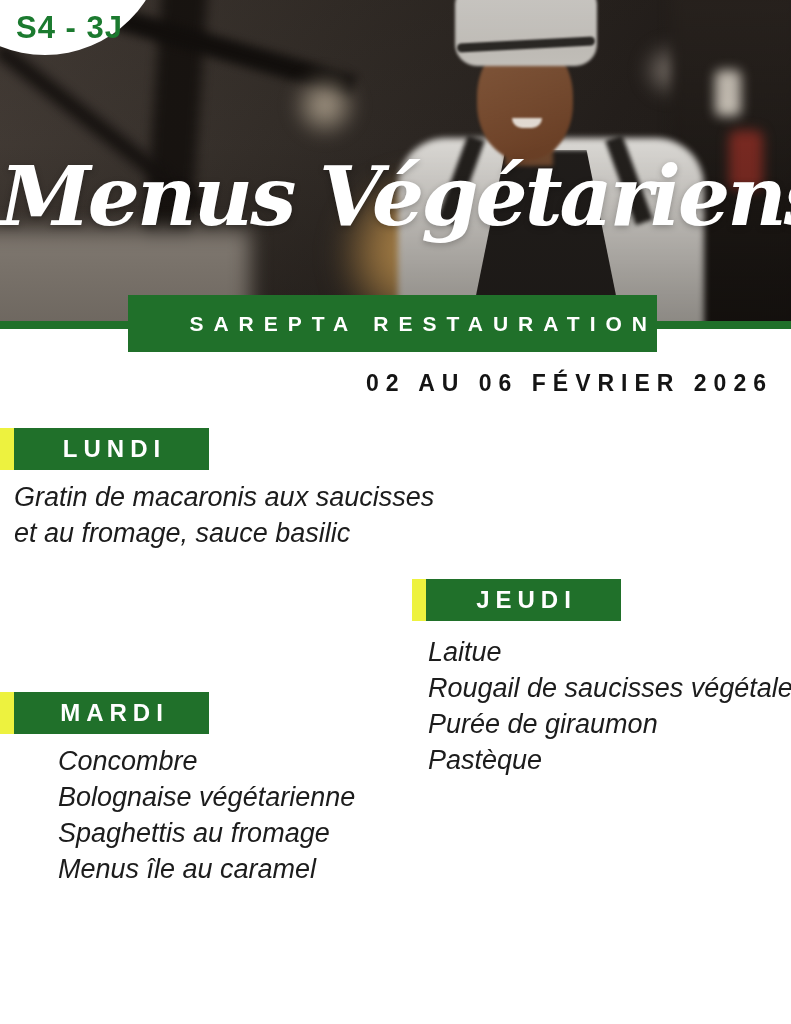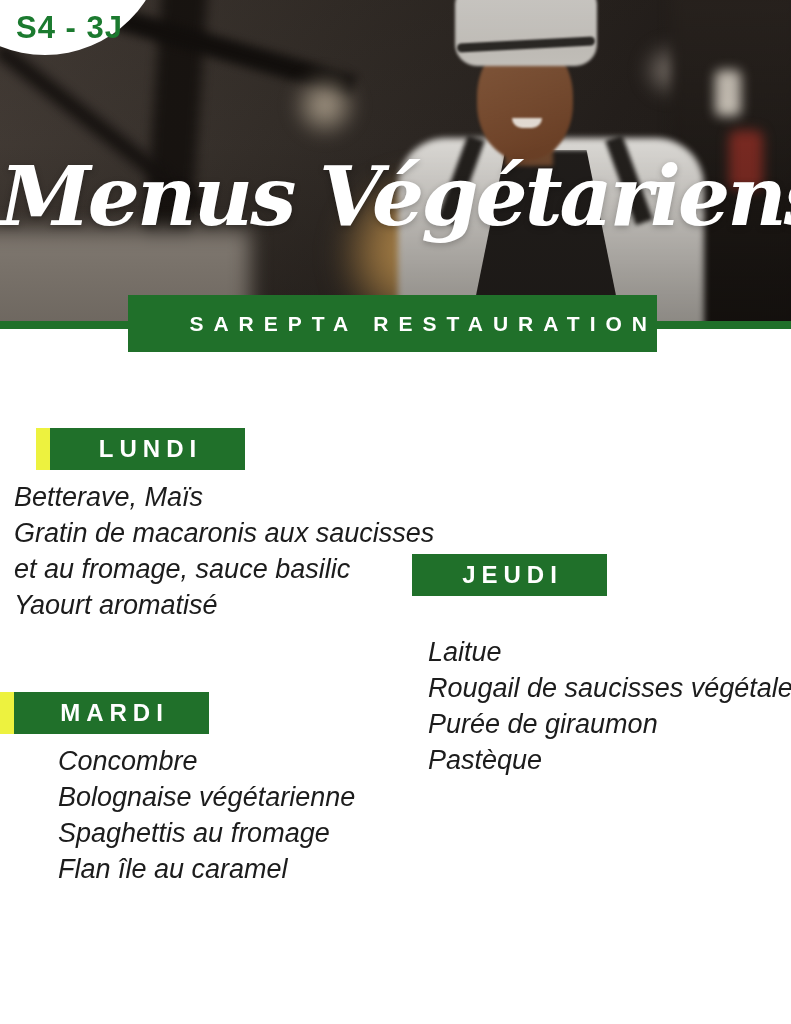--- a/index.html
+++ b/index.html
@@ -141,25 +141,25 @@
   .day-box span {
     color:#ffffff; font-weight:bold; font-size:24px;
     letter-spacing:6px; padding-left:6px;
   }
   .menu-lines { position:absolute; }
   .menu-lines p {
     font-style:italic; font-size:27px; line-height:36px;
     color:#1c1c1c; white-space:nowrap;
   }
 
-  .header-lundi { left:0; top:428; left:0px; top:428px;padding-left:36px; }
+  .header-lundi { left:0; top:428; left:0px; top:428px; }
   .items-lundi  { left:14px; top:479px; }
   .header-mardi { left:0px; top:692px;border-radius:8px; }
   .items-mardi  { left:14px; top:743px;margin-left:44px; }
-  .header-jeudi { left:412px; top:554px;flex-direction:column; }
+  .header-jeudi { left:412px; top:579px; }
   .items-jeudi  { left:428px; top:634px; }
 
   
   .footer-bar {
     position:absolute; left:0; top:1012px; width:791px; height:12px;
     background:var(--green);
   }
 </style>
 </head>
 <body>
@@ -192,45 +192,44 @@
   <div class="badge-blob"></div>
   <div class="badge-text">S4 - 3J</div>
 
   <div class="hero-title">Menus Végétariens</div>
 
   <div class="green-strip"></div>
   <div class="banner-box">
     <span>SAREPTA RESTAURATION</span>
   </div>
 
+  <div class="date-range">02 AU 06 FÉVRIER 2026</div>
 
   <div class="day-header header-lundi">
     <div class="day-accent"></div>
     <div class="day-box">
       <span>LUNDI</span>
     </div>
   </div>
   <div class="menu-lines items-lundi">
-    <p>Betterave, Maïs</p>
     <p>Gratin de macaronis aux saucisses</p>
     <p>et au fromage, sauce basilic</p>
-    <p>Yaourt aromatisé</p>
   </div>
 
   <div class="day-header header-mardi">
     <div class="day-accent"></div>
     <div class="day-box">
       <span>MARDI</span>
     </div>
   </div>
   <div class="menu-lines items-mardi">
     <p>Concombre</p>
     <p>Bolognaise végétarienne</p>
     <p>Spaghettis au fromage</p>
-    <p>Flan île au caramel</p>
+    <p>Menus île au caramel</p>
   </div>
 
   <div class="day-header header-jeudi">
     <div class="day-accent"></div>
     <div class="day-box">
       <span>JEUDI</span>
     </div>
   </div>
   <div class="menu-lines items-jeudi">
     <p>Laitue</p>

